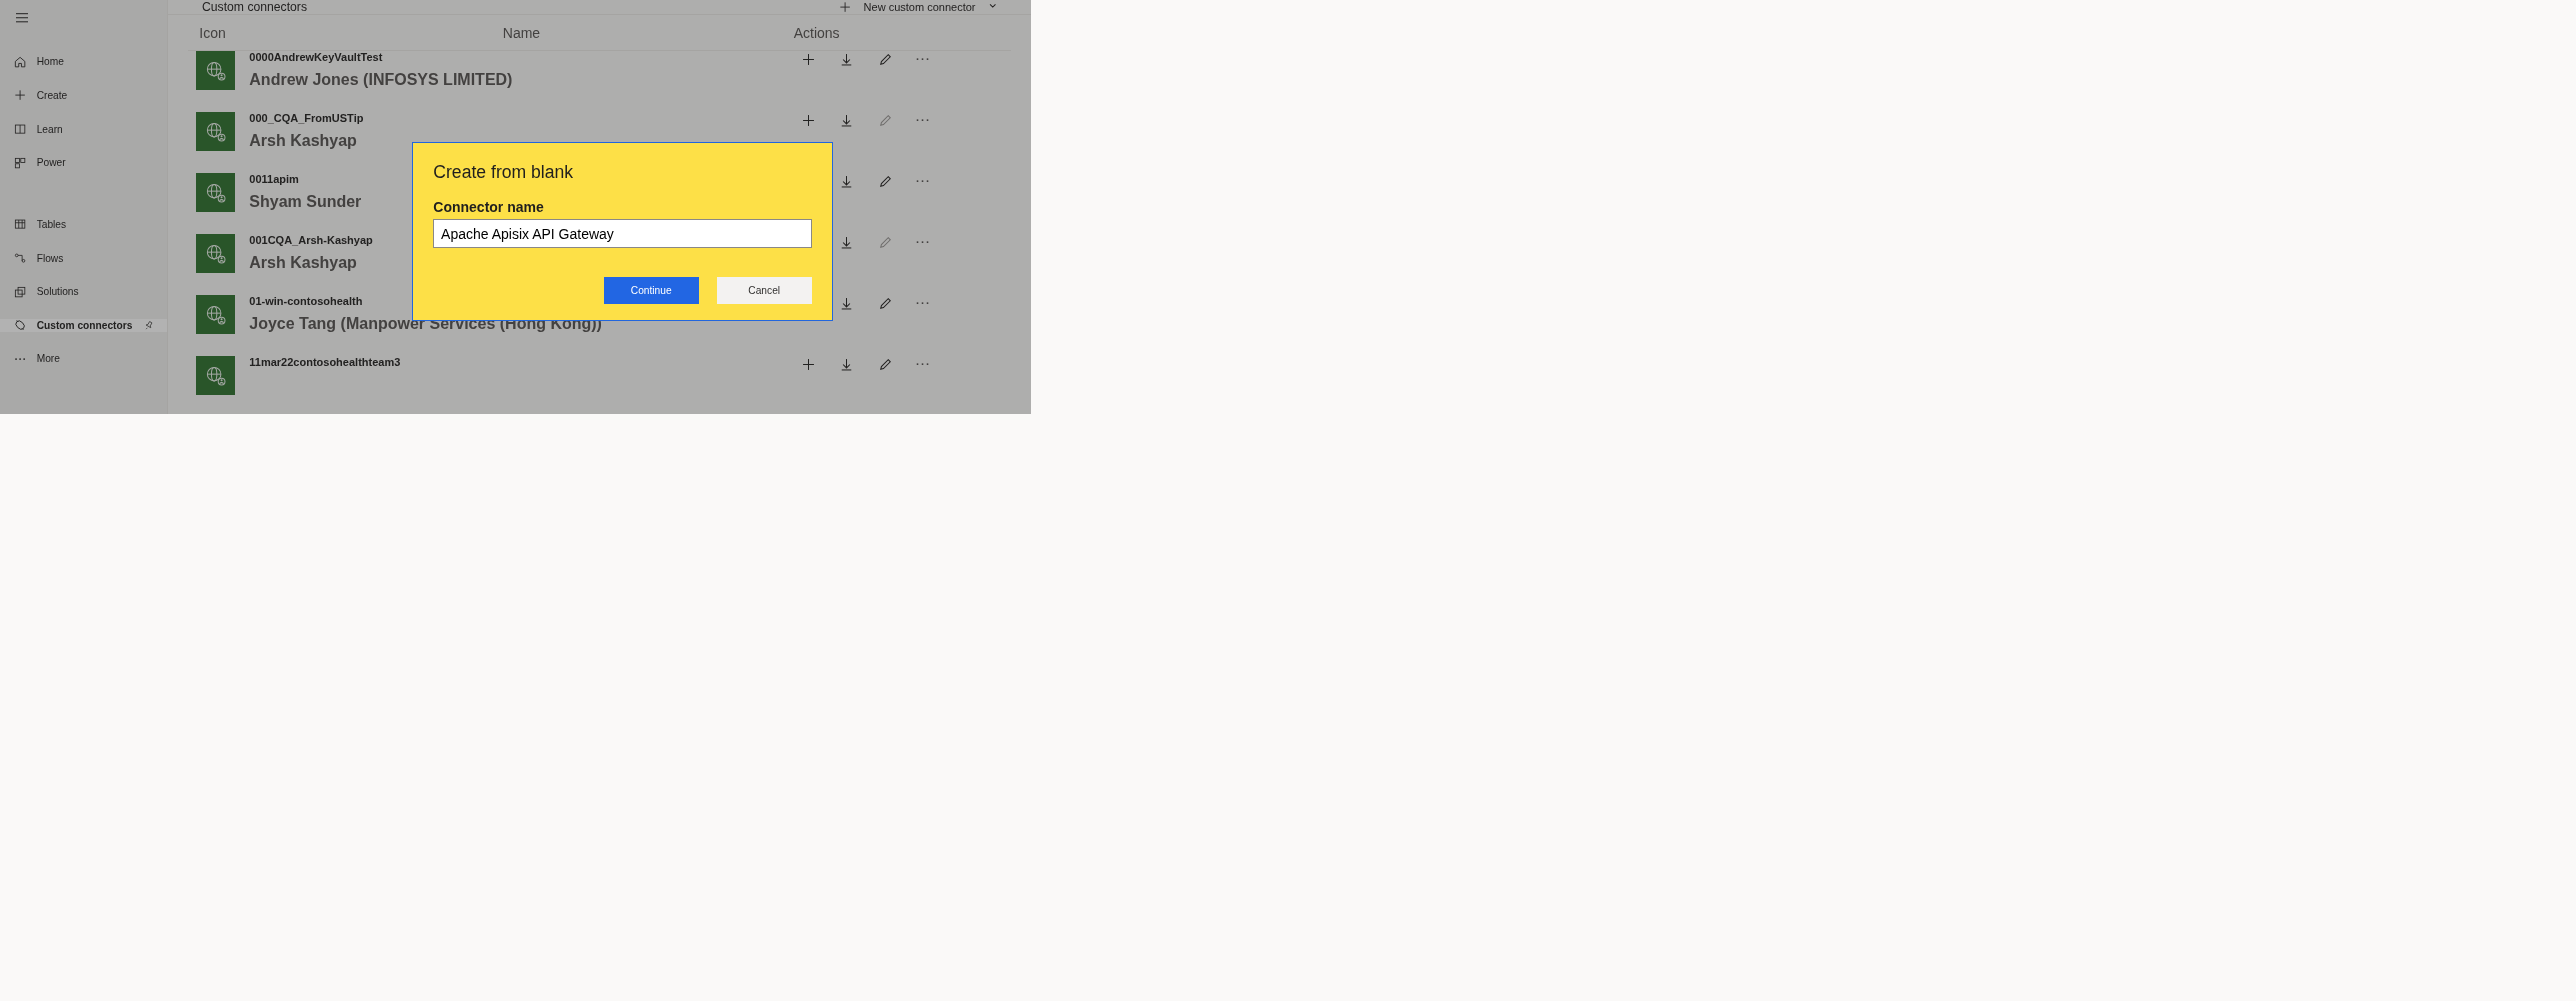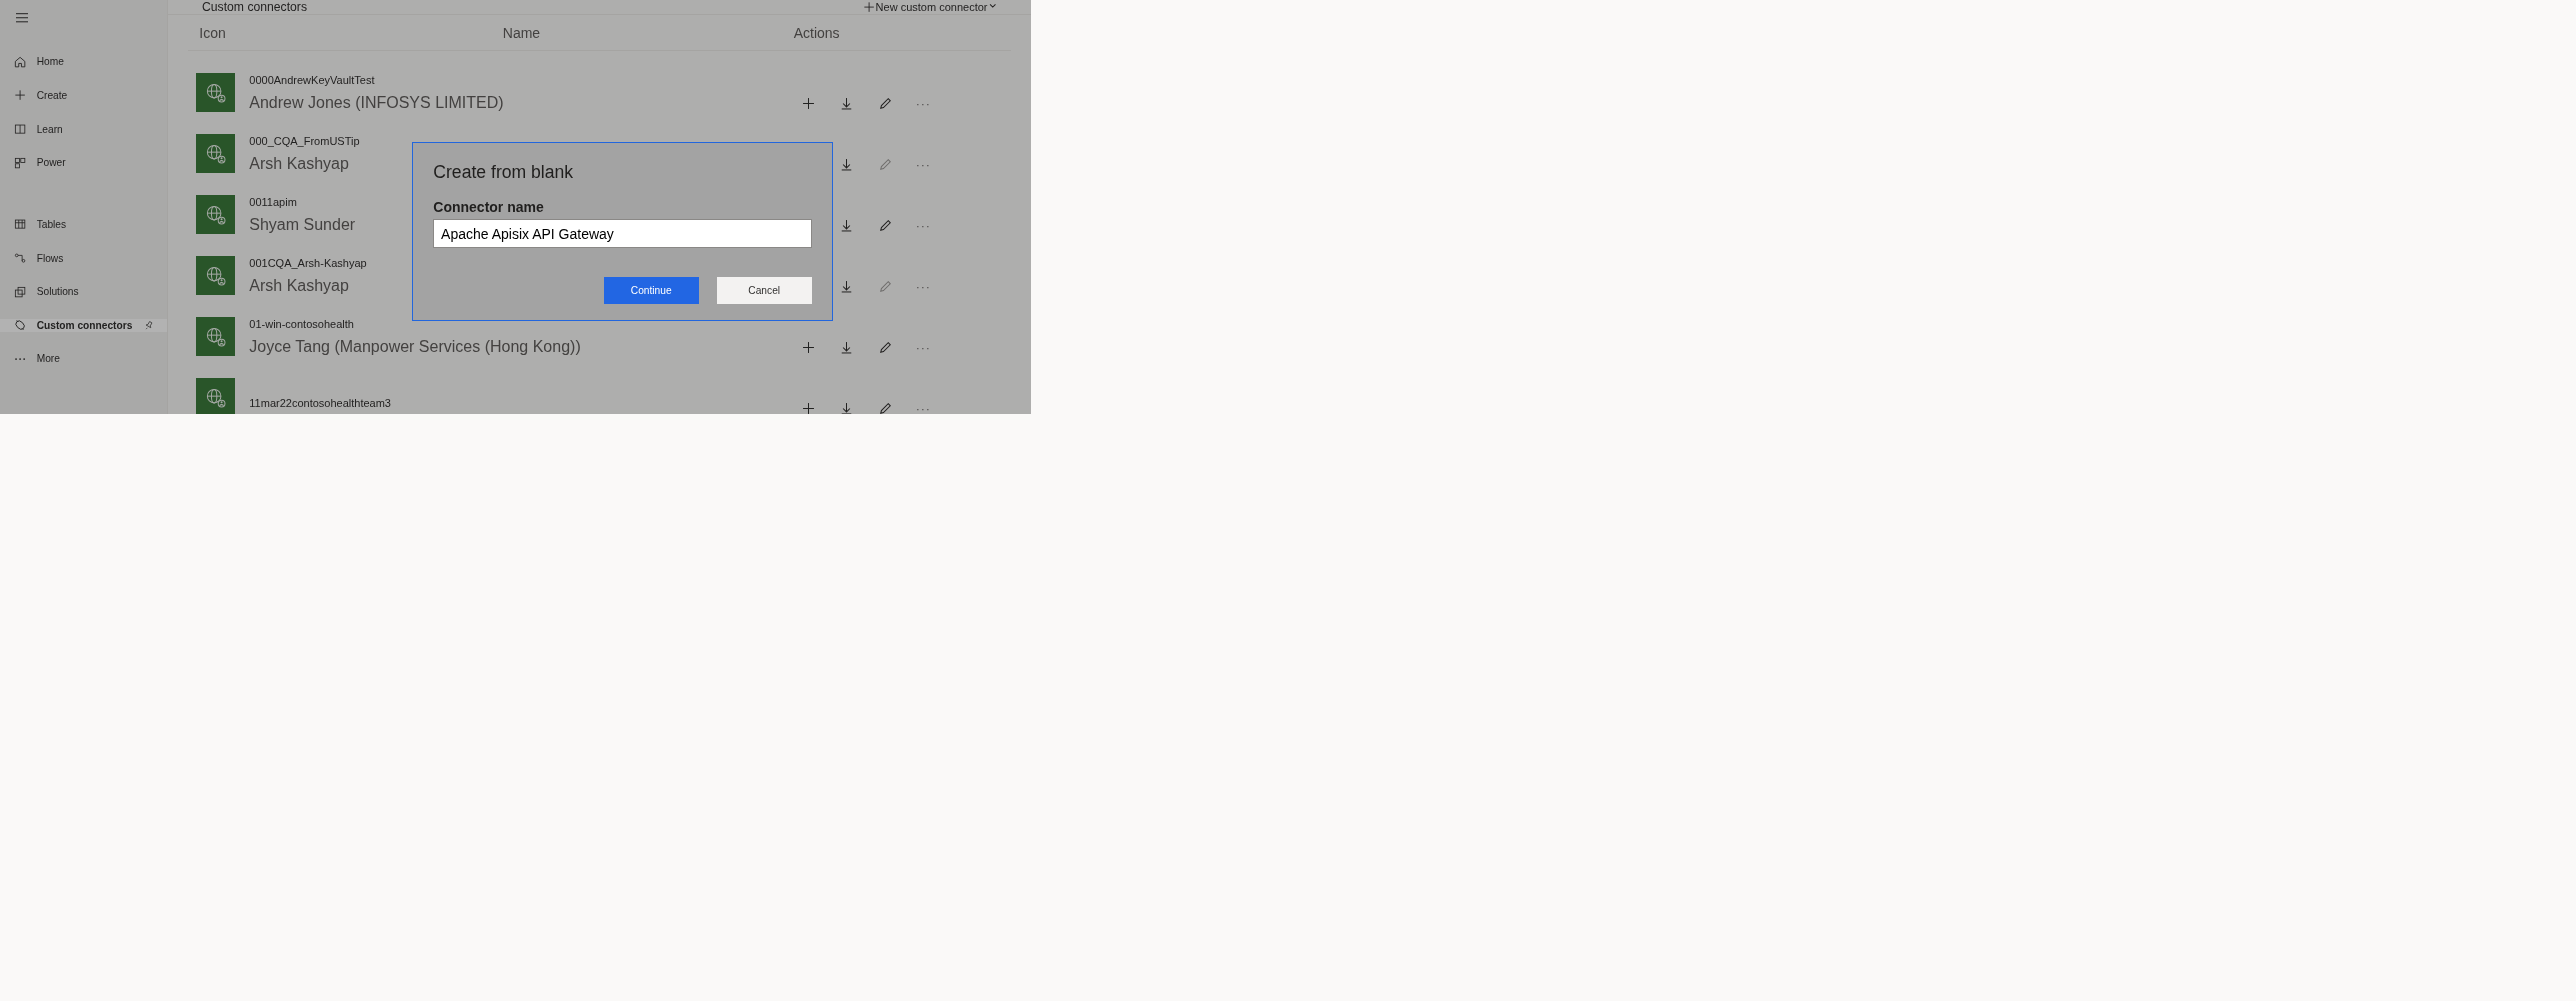--- a/index.html
+++ b/index.html
@@ -60,42 +60,43 @@
   
   .main { flex: 1; background: #faf9f8; display:flex; flex-direction:column; }
   .main-header {
     display: flex; align-items: center; justify-content: space-between;
     padding: 0 34px;
     height: 49px;
     border-bottom: 0.7px solid #edebe9;
   }
   .main-title { font-size: 12.2px; font-weight: 400; color: #323130; }
   .new-conn-btn {
-    display: flex; align-items: flex-start; gap: 0;
+    display: flex; align-items: flex-start; gap: 12px;
     font-size: 11px;
     color: #323130;
     cursor: pointer;
   }
 
   .table-wrap { padding: 0 20.3px; }
   .table-head {
     display: flex;
     padding: 9.5px 0;
     border-bottom: 0.7px solid #edebe9;
     color: #605e5c;
     font-size: 14px;
   }
   .col-icon { width: 61px; padding-left: 11px; }
   .col-name { flex: 1; text-align: center; }
   .col-actions { width: 217px; }
 
   .row {
     display: flex;
-    align-items: flex-end;
+    align-items: flex-start;
     height: 61px;
+    font-weight: bold;
   }
   .row .icon-cell {
     width: 61px; padding-left: 8.1px;
     display:flex; align-items:center;
   }
   .conn-icon {
     width: 39px; height: 39px;
     background: #3c7a3c;
     display:flex; align-items:center; justify-content:center;
   }
@@ -119,21 +120,21 @@
     pointer-events: none;
   }
   
   .sidebar { z-index: 1; gap: 20px; }
 
   .dialog {
     position: absolute;
     left: 412px;
     top: 142px;
     width: 421px;
-    background: #a3a3a3;
+    background: #fde047;
     border: 1.4px solid #2266dd;
     z-index: 10;
     padding: 19px 20.3px 16.3px 20.3px;
   }
   .dialog-title { font-size: 17.6px; font-weight: 400; margin-bottom: 16.3px; color:#201f1e;}
   .dialog-label { font-size: 14px; font-weight: 600; margin-bottom: 4.1px; display:block; color:#201f1e;}
   .dialog-input {
     width: 100%;
     border: 0.7px solid #8a8886;
     padding: 5.4px 6.8px;

